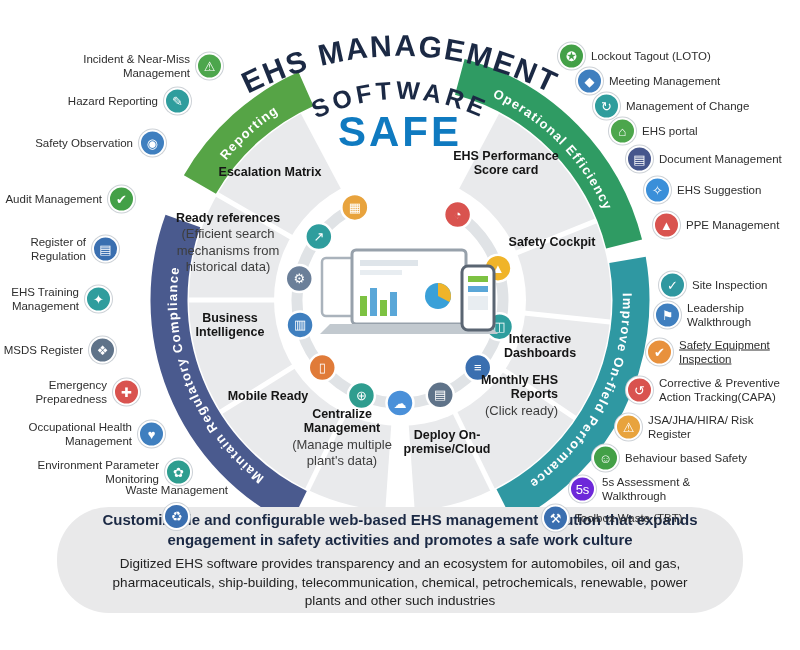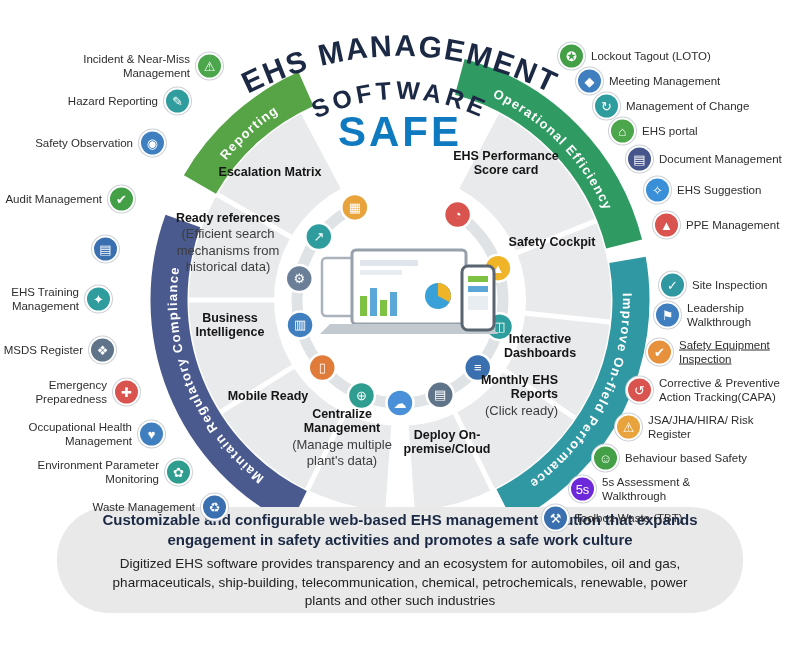--- a/index.html
+++ b/index.html
@@ -164,20 +164,21 @@
       </div>
       <div class="outer-item left" style="top: 143px; right: 634px;">
         <span class="txt" style="max-width: 130px;">Safety Observation</span>
         <span class="dot" style="background: rgb(63, 127, 191);">◉</span>
       </div>
       <div class="outer-item left" style="top: 199px; right: 665px;">
         <span class="txt" style="max-width: 130px;">Audit Management</span>
         <span class="dot" style="background: rgb(67, 160, 71);">✔</span>
       </div>
       <div class="outer-item left" style="top: 249px; right: 681px;">
+        <span class="txt" style="max-width: 88px;">Register of Regulation</span>
         <span class="dot" style="background: rgb(58, 111, 176);">▤</span>
       </div>
       <div class="outer-item left" style="top: 299px; right: 688px;">
         <span class="txt" style="max-width: 96px;">EHS Training Management</span>
         <span class="dot" style="background: rgb(47, 157, 157);">✦</span>
       </div>
       <div class="outer-item left" style="top: 350px; right: 684px;">
         <span class="txt" style="max-width: 110px;">MSDS Register</span>
         <span class="dot" style="background: rgb(95, 115, 137);">❖</span>
       </div>
@@ -186,21 +187,21 @@
         <span class="dot" style="background: rgb(217, 83, 79);">✚</span>
       </div>
       <div class="outer-item left" style="top: 434px; right: 635px;">
         <span class="txt" style="max-width: 122px;">Occupational Health Management</span>
         <span class="dot" style="background: rgb(63, 127, 191);">♥</span>
       </div>
       <div class="outer-item left" style="top: 472px; right: 608px;">
         <span class="txt" style="max-width: 150px;">Environment Parameter Monitoring</span>
         <span class="dot" style="background: rgb(46, 157, 143);">✿</span>
       </div>
-      <div class="outer-item left" style="top: 507px; right: 572px;">
+      <div class="outer-item left" style="top: 507px; right: 572px; flex-direction: column;">
         <span class="txt" style="max-width: 130px;">Waste Management</span>
         <span class="dot" style="background: rgb(58, 111, 176);">♻</span>
       </div>
       <div class="outer-item right" style="top: 56px; left: 558px;">
         <span class="dot" style="background: rgb(67, 160, 71);">✪</span>
         <span class="txt" style="max-width: 160px;">Lockout Tagout (LOTO)</span>
       </div>
       <div class="outer-item right" style="top: 81px; left: 576px;">
         <span class="dot" style="background: rgb(63, 127, 191);">◆</span>
         <span class="txt" style="max-width: 150px;">Meeting Management</span>

